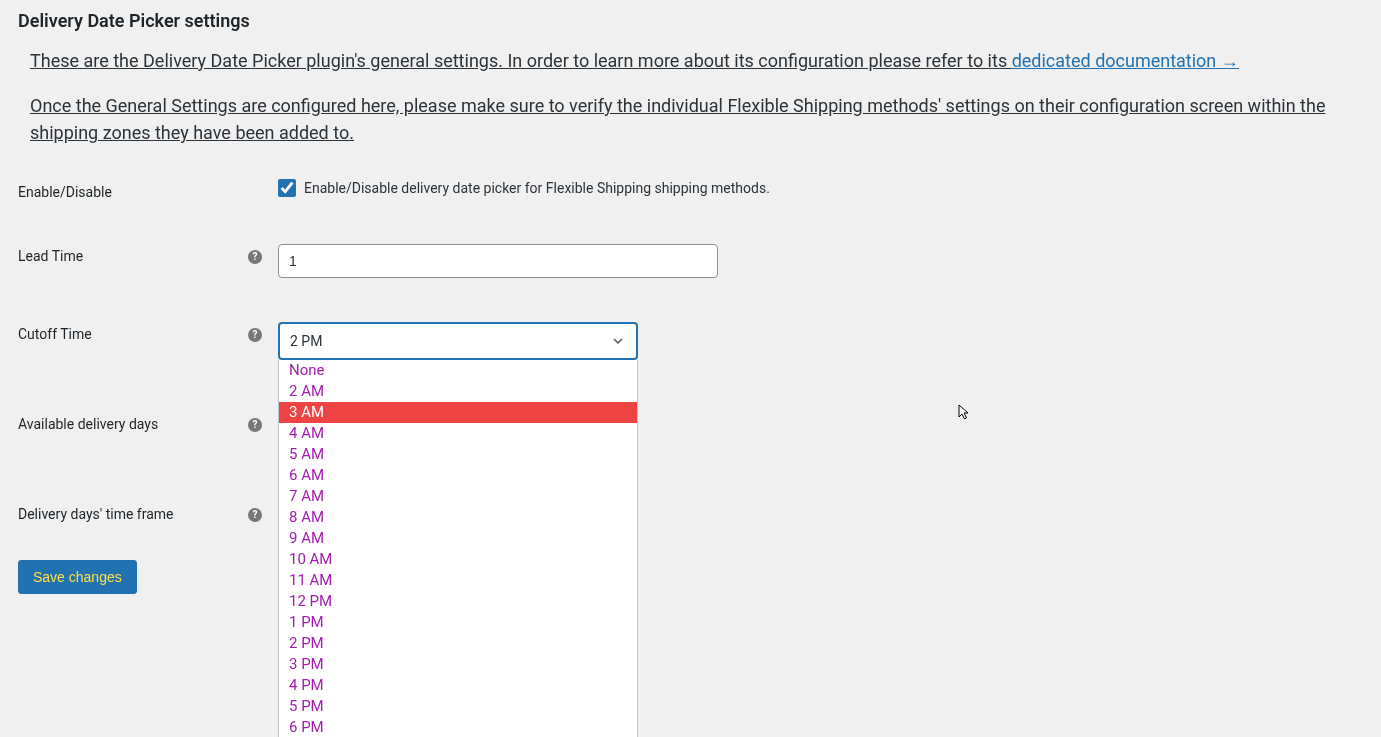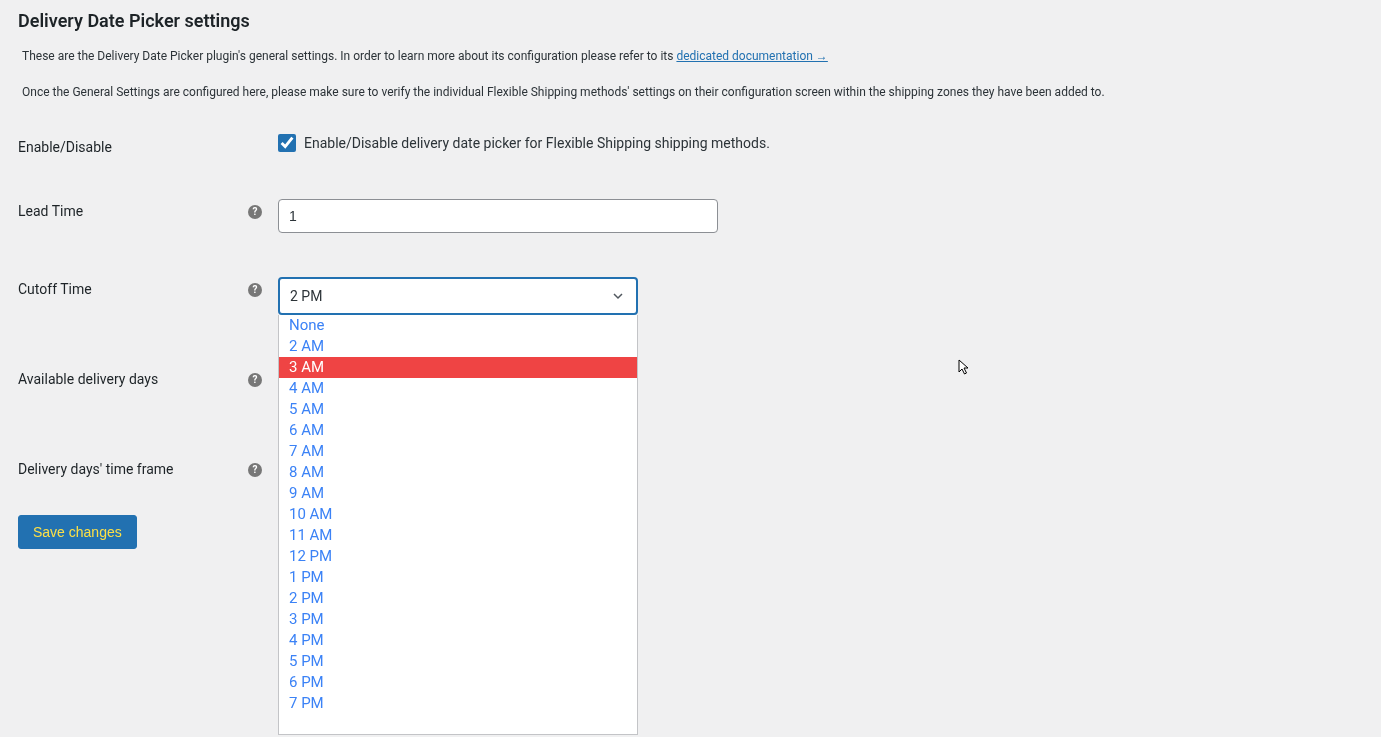--- a/index.html
+++ b/index.html
@@ -18,24 +18,25 @@
     padding: 6px 32px 0 18px;
   }
   h2.settings-title {
     font-size: 18px;
     font-weight: 600;
     margin: 0 0 16px 0;
     color: #1d2327;
     padding-top: 4px;
   }
   p.desc {
-    margin: 0 0 18px 4px;
-    font-size: 12px;
+    margin: 0 0 18px 12px;
+    font-size: 18px;
     color: #2c3338;
     line-height: 1.5;
+    text-decoration: underline;
   }
   a.doc-link {
     color: #2271b1;
     text-decoration: underline;
   }
   .form-table {
     width: 100%;
     border-collapse: collapse;
     margin-top: 18px;
     position: relative;
@@ -133,21 +134,21 @@
     overflow: hidden;
   }
   .dropdown-inner {
     height: 100%;
     overflow-y: auto;
     padding: 0;
   }
   .option {
     padding: 0 10px;
     font-size: 15px;
-    color: #3b82f6;
+    color: #a21caf;
     line-height: 21px;
     height: 21px;
     cursor: pointer;
   }
   .option.highlighted {
     background: #ef4444;
     color: #fff;
   }
   .cursor-pointer {
     position: absolute;

